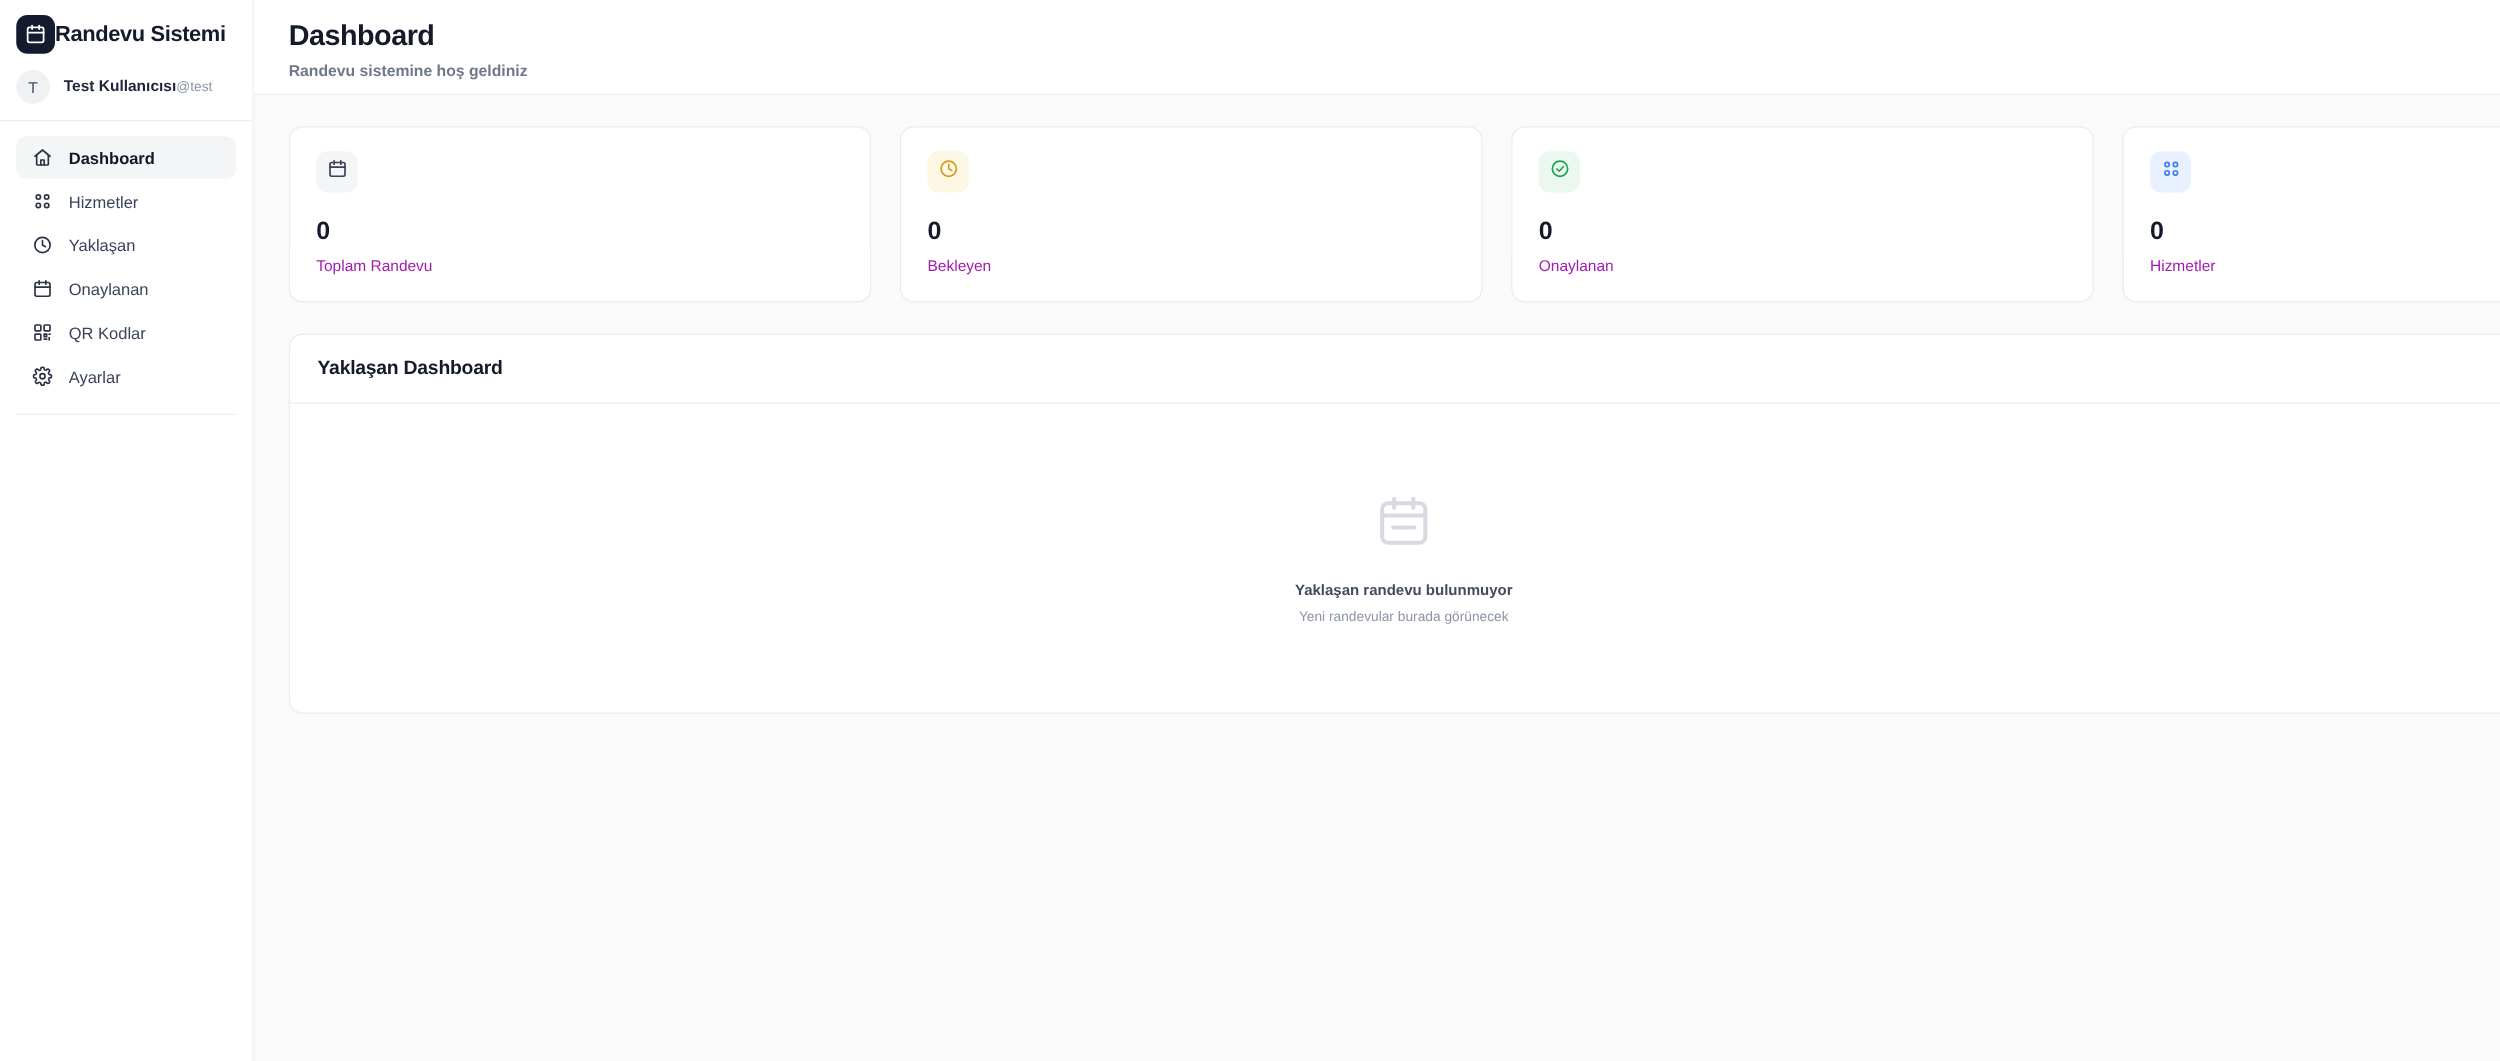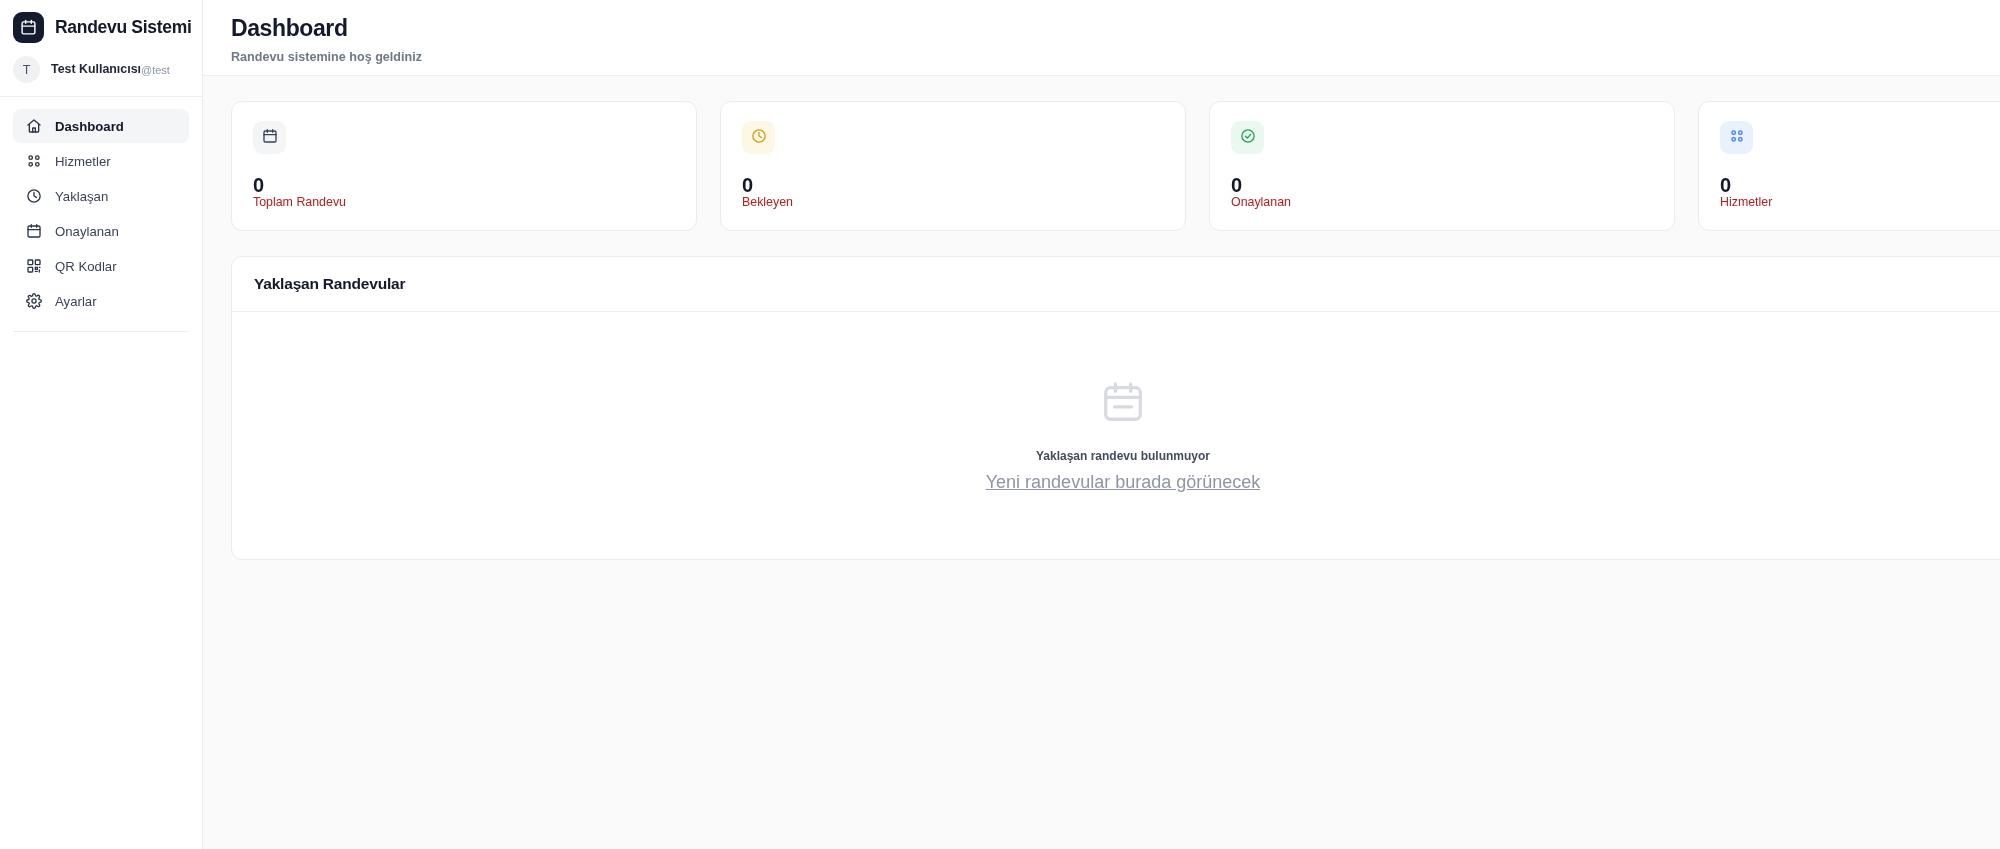--- a/index.html
+++ b/index.html
@@ -14,21 +14,21 @@
 
   
   .sidebar {
     width: 203px; height: 849px;
     background: #ffffff;
     border-right: 1px solid #e9ebee;
     flex: 0 0 203px;
     display: flex; flex-direction: column;
   }
   .brand {
-    display: flex; align-items: center; gap: 11px;
+    display: flex; align-items: center; gap: 0;
     padding: 14px 0 14px 13px;
     height: 54px;
   }
   .brand-logo {
     width: 31px; height: 31px; border-radius: 9px;
     background: #141b2e;
     display: flex; align-items: center; justify-content: center;
     flex: 0 0 31px;
   }
   .brand-title {
@@ -102,21 +102,21 @@
   }
   .stat-icon-box {
     width: 33px; height: 33px; border-radius: 9px;
     display: flex; align-items: center; justify-content: center;
     margin-bottom: 21px;
   }
   .stat-value {
     font-size: 20px; font-weight: 700; color: #131a2b;
     line-height: 1; letter-spacing: -0.3px;
   }
-  .stat-label { font-size: 12.4px; color: #b91c1c; }
+  .stat-label { font-size: 12.4px; color: #a21caf; margin-top: 11px; }
 
   .panel {
     margin-top: 25px;
     background: #ffffff;
     border: 1px solid #ebecef;
     border-radius: 11px;
     width: 1784px;
     overflow: hidden;
   }
   .panel-head {
@@ -124,21 +124,21 @@
     border-bottom: 1px solid #eceef1;
   }
   .panel-title { font-size: 15.5px; font-weight: 700; color: #131a2b; letter-spacing: -0.2px; }
   .panel-body {
     height: 247px;
     display: flex; flex-direction: column;
     align-items: center; justify-content: center;
   }
   .empty-icon { color: #d7dae0; margin-bottom: 20px; }
   .empty-title { font-size: 12px; font-weight: 700; color: #434c5e; }
-  .empty-sub { font-size: 18px; color: #8d95a5; margin-top: 9px; text-decoration: underline; }
+  .empty-sub { font-size: 11px; color: #8d95a5; margin-top: 9px; }
 </style>
 </head>
 <body>
 
 <div class="app">
 
   <aside class="sidebar">
 
     <div class="brand">
       <div class="brand-logo">
@@ -297,21 +297,21 @@
               </svg>
             </span>
           </div>
           <div class="stat-value">0</div>
           <div class="stat-label">Hizmetler</div>
         </div>
       </section>
 
       <section class="panel">
         <div class="panel-head">
-          <div class="panel-title">Yaklaşan Randevular</div>
+          <div class="panel-title">Yaklaşan Dashboard</div>
         </div>
         <div class="panel-body">
           <div class="empty-icon">
             <svg width="46" height="46" viewBox="0 0 24 24" fill="none" stroke="currentColor" stroke-width="1.7" stroke-linecap="round" stroke-linejoin="round">
               <rect x="3" y="4.5" width="18" height="16.5" rx="2.5"></rect>
               <line x1="3" y1="9.6" x2="21" y2="9.6"></line>
               <line x1="8" y1="2.6" x2="8" y2="6.4"></line>
               <line x1="16" y1="2.6" x2="16" y2="6.4"></line>
               <line x1="7.6" y1="14.6" x2="16.4" y2="14.6"></line>
             </svg>

